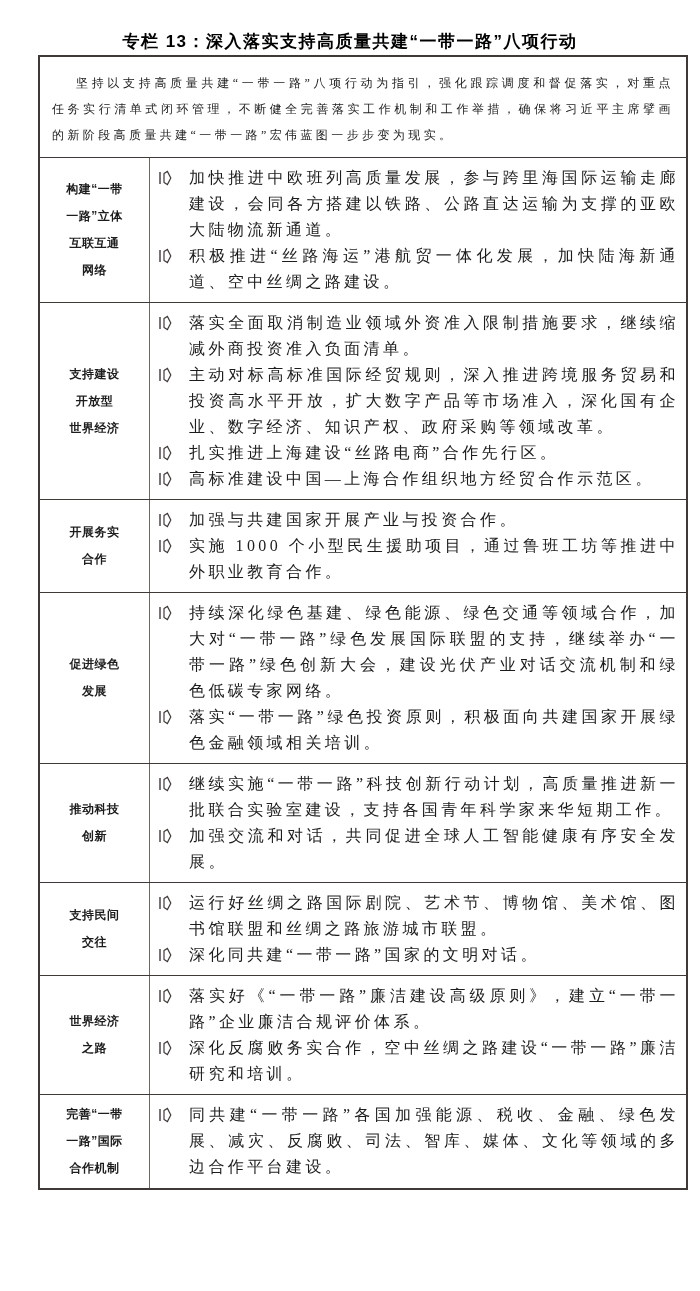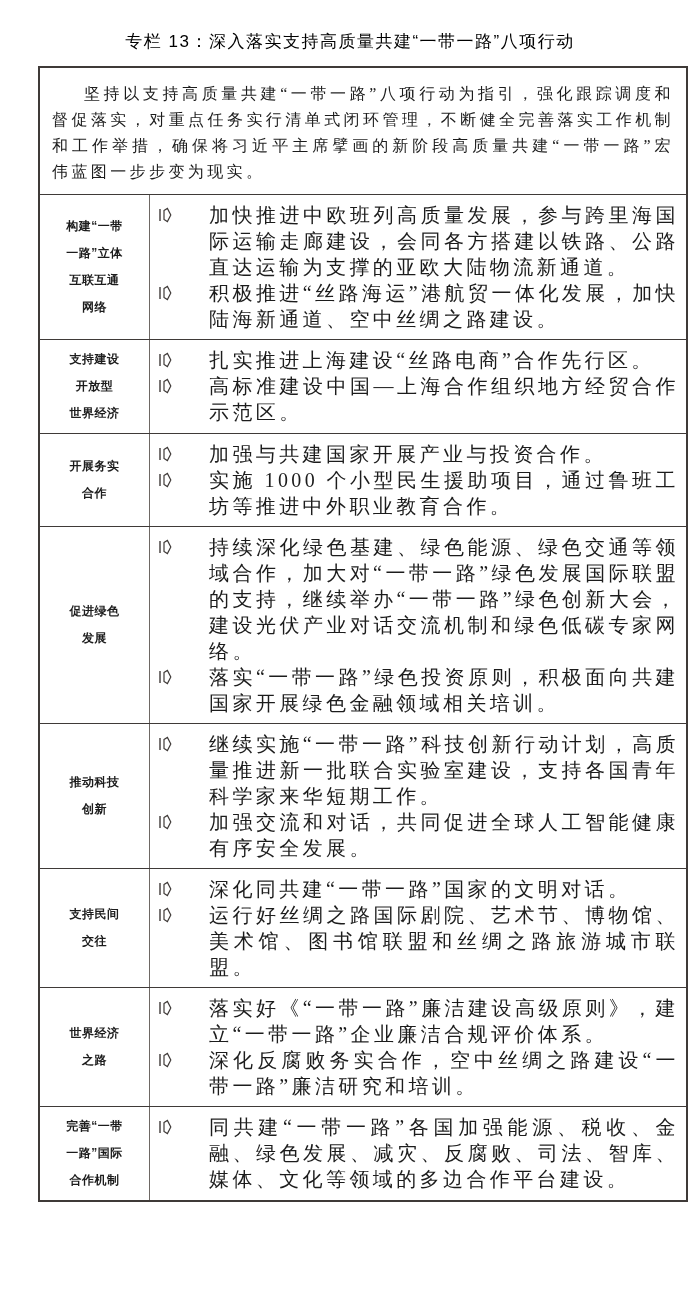--- a/index.html
+++ b/index.html
@@ -9,36 +9,36 @@
   }
   *{margin:0;padding:0;box-sizing:border-box;}
   html,body{background:#ffffff;}
   body{
     width:700px;
     min-height:1291px;
     font-family:"Liberation Serif","DejaVu Serif",serif;
     color:var(--text);
   }
   .page-title{
-    margin:30px 20px 13px 20px;
+    margin:30px 20px 2px 20px;
     text-align:center;
     font-family:"Liberation Sans","DejaVu Sans",sans-serif;
-    font-weight:normal;
+    font-weight:bold;
     font-size:17px;
     letter-spacing:1.5px;
     color:#000;
   }
   .panel{
     margin-left:38px;
     width:650px;
     border:2px solid var(--border-dark);
   }
   .intro{
     padding:13px 12px 9px 12px;
-    font-size:16px;
+    font-size:12px;
     line-height:26px;
     letter-spacing:3.4px;
     text-align:justify;
     text-indent:2em;
   }
   .row{
     display:flex;
     border-top:1.5px solid var(--border-dark);
   }
   .cell-label{
@@ -65,25 +65,24 @@
     align-items:flex-start;
   }
   .bullet{
     flex:0 0 34px;
     padding-left:3px;
     padding-top:5px;
   }
   .bullet svg{display:block;}
   .itext{
     flex:1;
-    font-size:20px;
+    font-size:16px;
     line-height:26px;
     letter-spacing:3.4px;
     text-align:justify;
-    margin-left:20px;
   }
 </style>
 </head>
 <body>
 
 <div class="page-title">专栏 13：深入落实支持高质量共建“一带一路”八项行动</div>
 
 <div class="panel">
   <div class="intro">坚持以支持高质量共建“一带一路”八项行动为指引，强化跟踪调度和督促落实，对重点任务实行清单式闭环管理，不断健全完善落实工作机制和工作举措，确保将习近平主席擘画的新阶段高质量共建“一带一路”宏伟蓝图一步步变为现实。</div>
   <div id="rows">
@@ -113,21 +112,39 @@
     <span class="itext">积极推进“丝路海运”港航贸一体化发展，加快陆海新通道、空中丝绸之路建设。</span>
   </div>
 </div>
   </div>
 
   <div class="row">
     <div class="cell-label">支持建设
 开放型
 世界经济</div>
     <div class="cell-items">
-
+  <div class="item">
+    <span class="bullet">
+      <svg width="14" height="16" viewBox="0 0 14 16">
+        <line x1="2" y1="2" x2="2" y2="14" stroke="#3f3a38" stroke-width="1.4"></line>
+        <path d="M6 3.6 L9.4 1.4 L12.8 8 L9.4 14.6 L6 12.4 Z" fill="none" stroke="#3f3a38" stroke-width="1.2"></path>
+      </svg>
+    </span>
+    <span class="itext">落实全面取消制造业领域外资准入限制措施要求，继续缩减外商投资准入负面清单。</span>
+  </div>
+
+  <div class="item">
+    <span class="bullet">
+      <svg width="14" height="16" viewBox="0 0 14 16">
+        <line x1="2" y1="2" x2="2" y2="14" stroke="#3f3a38" stroke-width="1.4"></line>
+        <path d="M6 3.6 L9.4 1.4 L12.8 8 L9.4 14.6 L6 12.4 Z" fill="none" stroke="#3f3a38" stroke-width="1.2"></path>
+      </svg>
+    </span>
+    <span class="itext">主动对标高标准国际经贸规则，深入推进跨境服务贸易和投资高水平开放，扩大数字产品等市场准入，深化国有企业、数字经济、知识产权、政府采购等领域改革。</span>
+  </div>
 
   <div class="item">
     <span class="bullet">
       <svg width="14" height="16" viewBox="0 0 14 16">
         <line x1="2" y1="2" x2="2" y2="14" stroke="#3f3a38" stroke-width="1.4"></line>
         <path d="M6 3.6 L9.4 1.4 L12.8 8 L9.4 14.6 L6 12.4 Z" fill="none" stroke="#3f3a38" stroke-width="1.2"></path>
       </svg>
     </span>
     <span class="itext">扎实推进上海建设“丝路电商”合作先行区。</span>
   </div>
@@ -229,31 +246,31 @@
     <div class="cell-label">支持民间
 交往</div>
     <div class="cell-items">
   <div class="item">
     <span class="bullet">
       <svg width="14" height="16" viewBox="0 0 14 16">
         <line x1="2" y1="2" x2="2" y2="14" stroke="#3f3a38" stroke-width="1.4"></line>
         <path d="M6 3.6 L9.4 1.4 L12.8 8 L9.4 14.6 L6 12.4 Z" fill="none" stroke="#3f3a38" stroke-width="1.2"></path>
       </svg>
     </span>
+    <span class="itext">运行好丝绸之路国际剧院、艺术节、博物馆、美术馆、图书馆联盟和丝绸之路旅游城市联盟。</span>
+  </div>
+
+  <div class="item">
+    <span class="bullet">
+      <svg width="14" height="16" viewBox="0 0 14 16">
+        <line x1="2" y1="2" x2="2" y2="14" stroke="#3f3a38" stroke-width="1.4"></line>
+        <path d="M6 3.6 L9.4 1.4 L12.8 8 L9.4 14.6 L6 12.4 Z" fill="none" stroke="#3f3a38" stroke-width="1.2"></path>
+      </svg>
+    </span>
     <span class="itext">深化同共建“一带一路”国家的文明对话。</span>
-  </div>
-
-  <div class="item">
-    <span class="bullet">
-      <svg width="14" height="16" viewBox="0 0 14 16">
-        <line x1="2" y1="2" x2="2" y2="14" stroke="#3f3a38" stroke-width="1.4"></line>
-        <path d="M6 3.6 L9.4 1.4 L12.8 8 L9.4 14.6 L6 12.4 Z" fill="none" stroke="#3f3a38" stroke-width="1.2"></path>
-      </svg>
-    </span>
-    <span class="itext">运行好丝绸之路国际剧院、艺术节、博物馆、美术馆、图书馆联盟和丝绸之路旅游城市联盟。</span>
   </div>
 </div>
   </div>
 
   <div class="row">
     <div class="cell-label">世界经济
 之路</div>
     <div class="cell-items">
   <div class="item">
     <span class="bullet">

